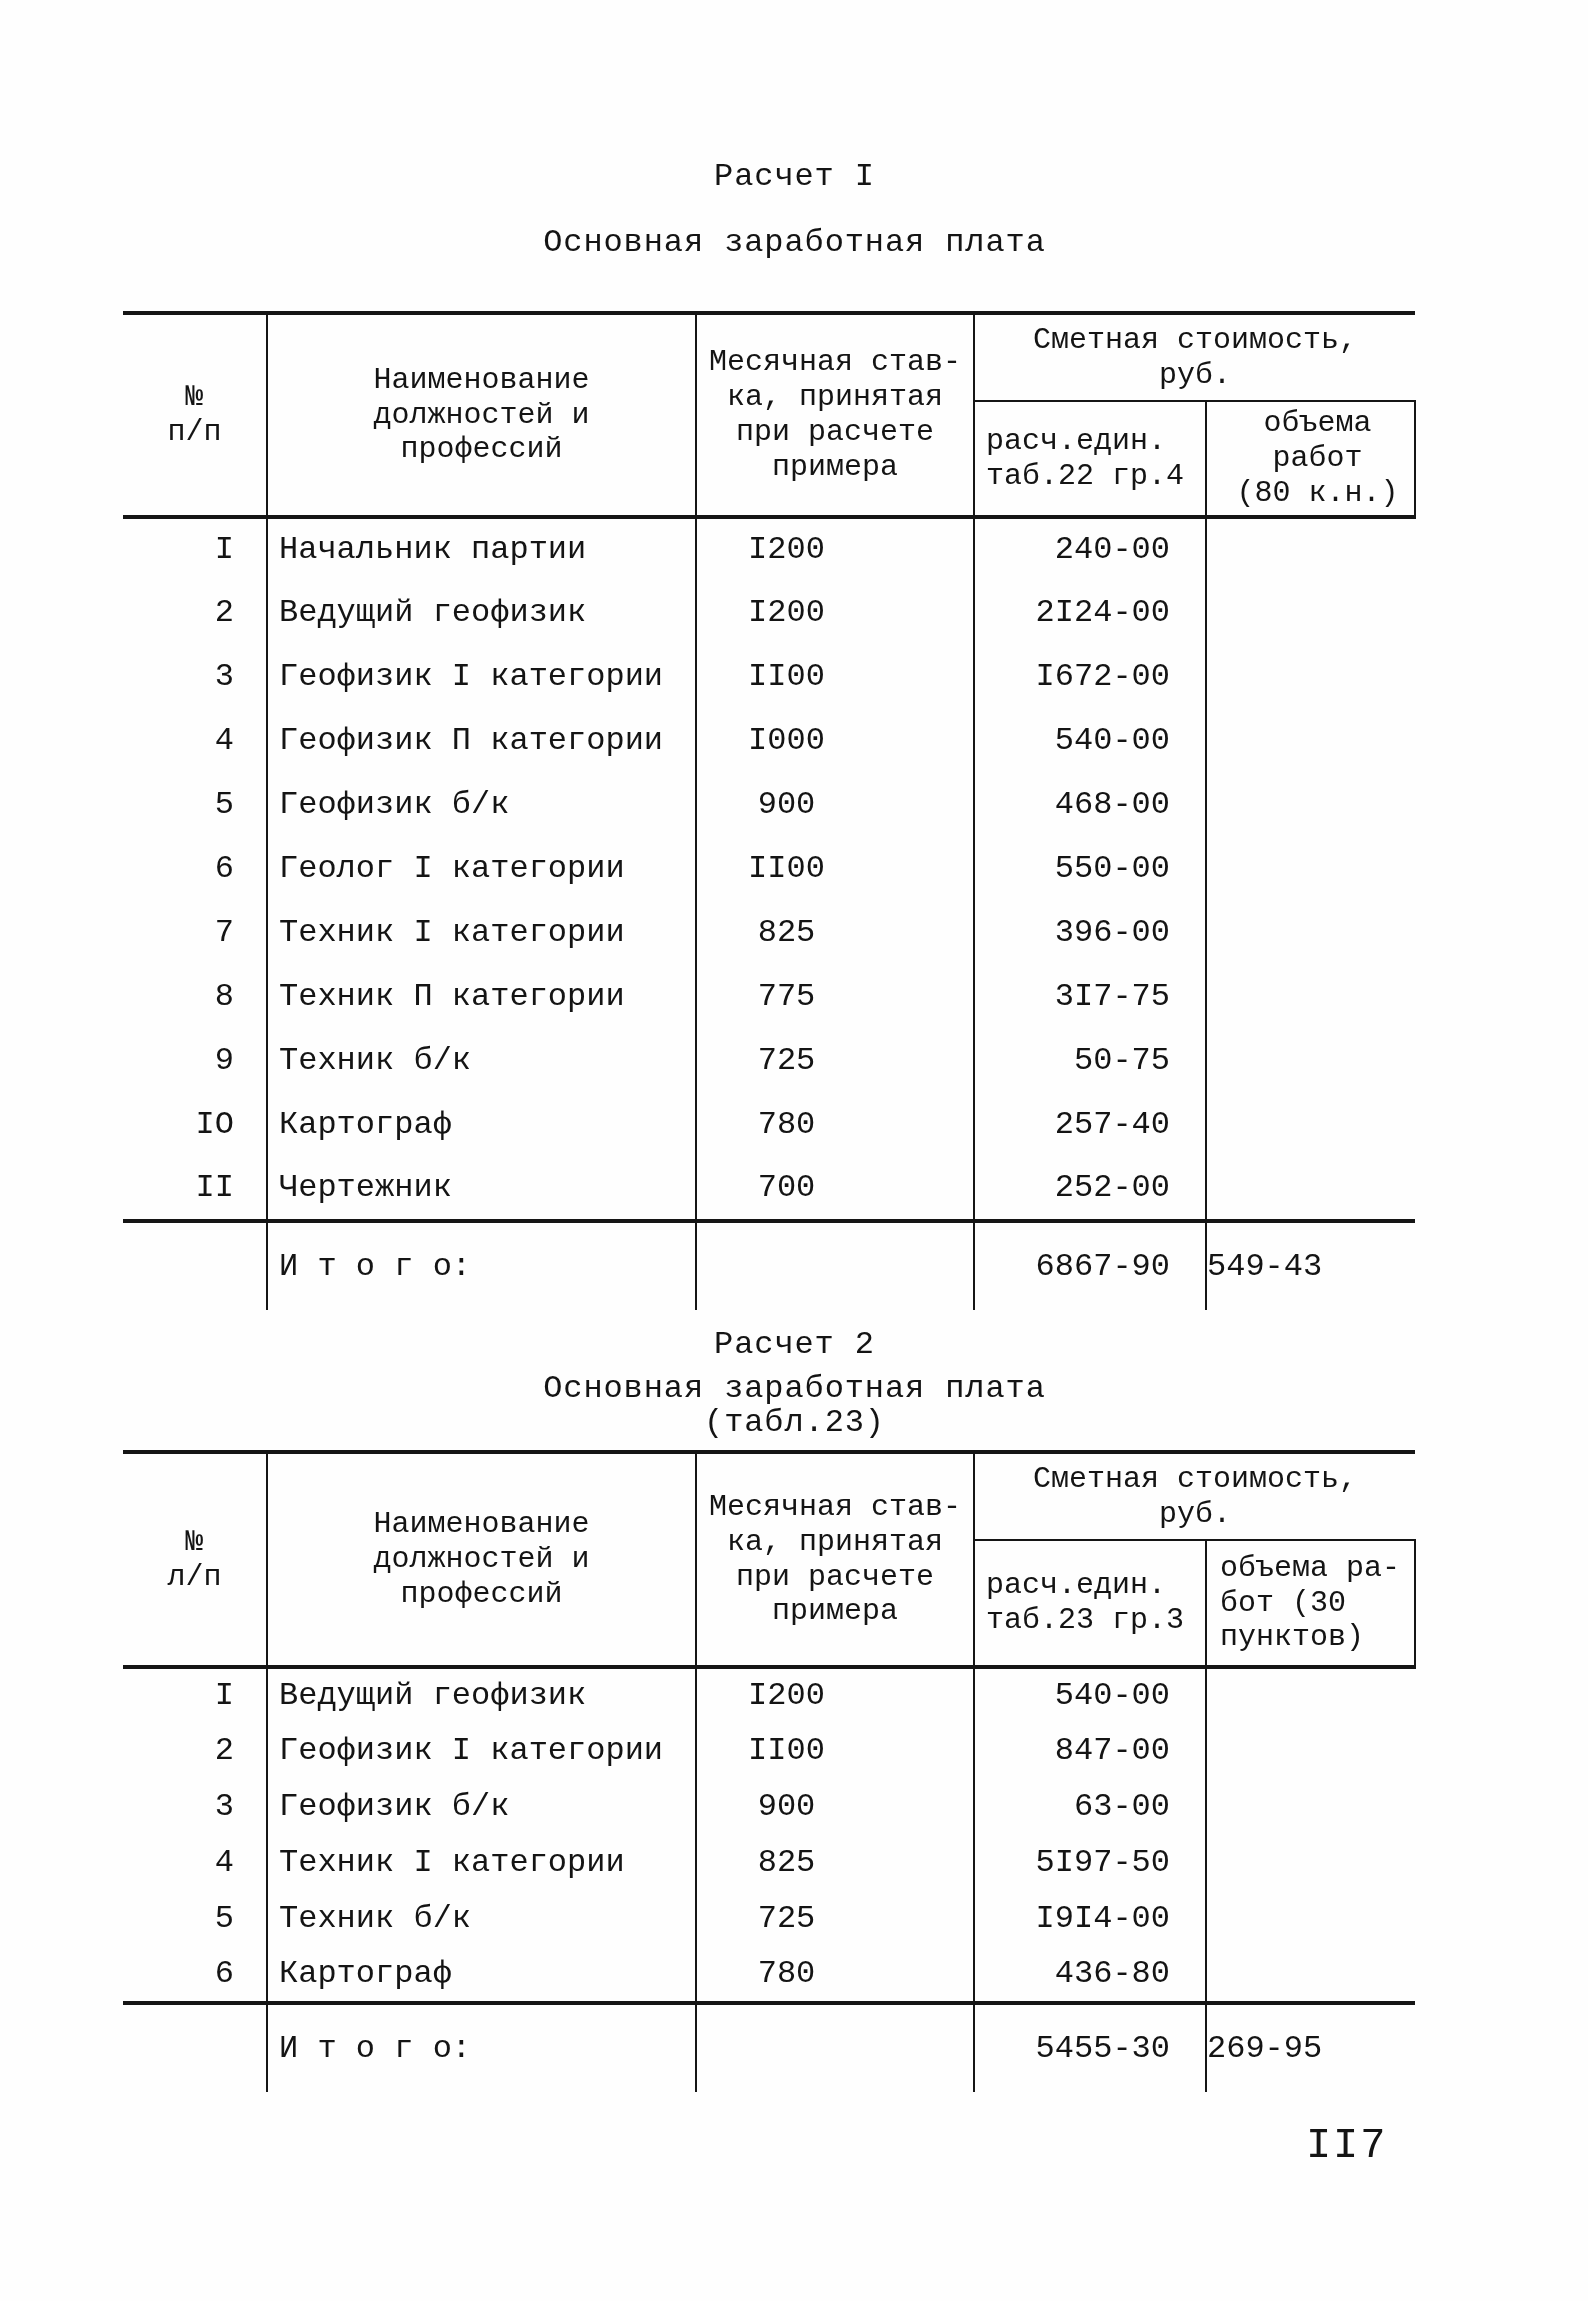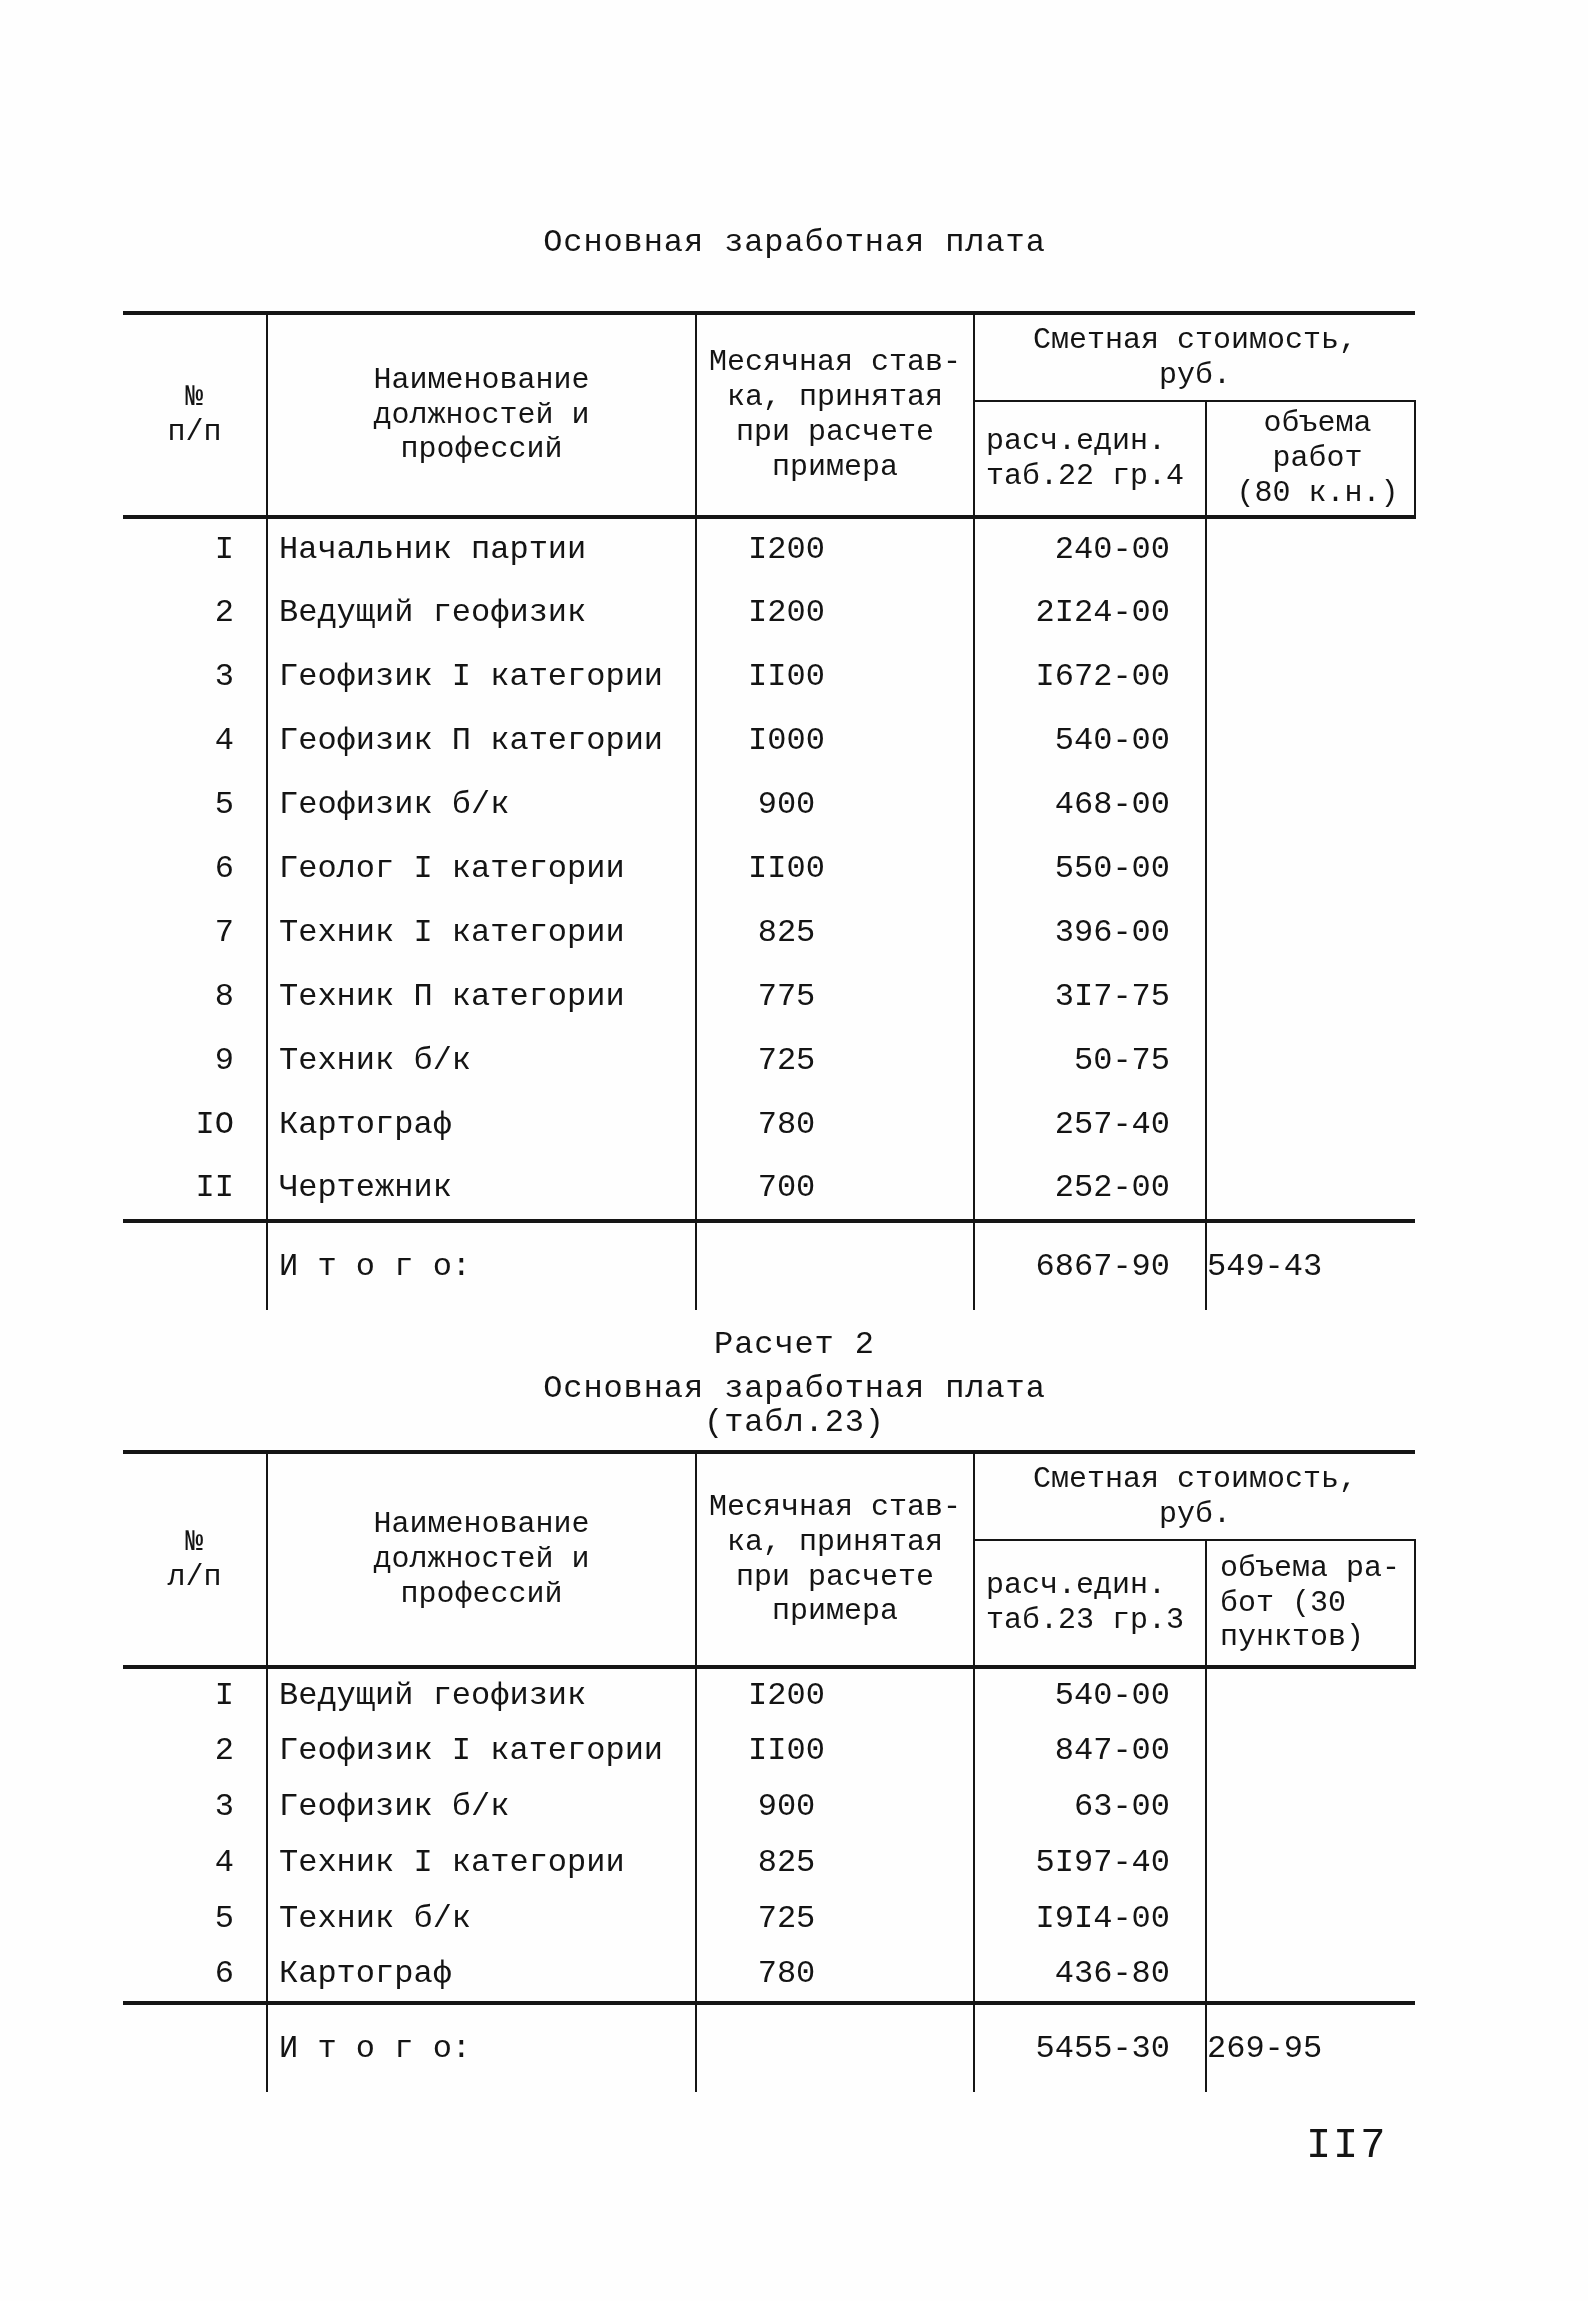--- a/index.html
+++ b/index.html
@@ -62,20 +62,21 @@
     left:1306px;top:2122px;
     font-size:42px;
     letter-spacing:1.9px;
   }
 </style>
 </head>
 <body>
 
 <div class="page">
 
+  <div class="tline" style="top:158px">Расчет I</div>
   <div class="tline" style="top:224px">Основная заработная плата</div>
 
   <table class="tbl" style="top:311px">
     <colgroup>
       <col style="width:144px">
         <col style="width:429px">
         <col style="width:278px">
       <col style="width:232px">
         <col style="width:209px">
     </colgroup>
@@ -242,21 +243,21 @@
         <td class="num">3</td>
         <td class="name bl">Геофизик б/к</td>
         <td class="rate bl">900</td>
         <td class="unit bl">63-00</td>
         <td class="vol bl"></td>
       </tr>
       <tr style="height:56px">
         <td class="num">4</td>
         <td class="name bl">Техник I категории</td>
         <td class="rate bl">825</td>
-        <td class="unit bl">5I97-40</td>
+        <td class="unit bl">5I97-50</td>
         <td class="vol bl"></td>
       </tr>
       <tr style="height:56px">
         <td class="num">5</td>
         <td class="name bl">Техник б/к</td>
         <td class="rate bl">725</td>
         <td class="unit bl">I9I4-00</td>
         <td class="vol bl"></td>
       </tr>
       <tr style="height:56px">

